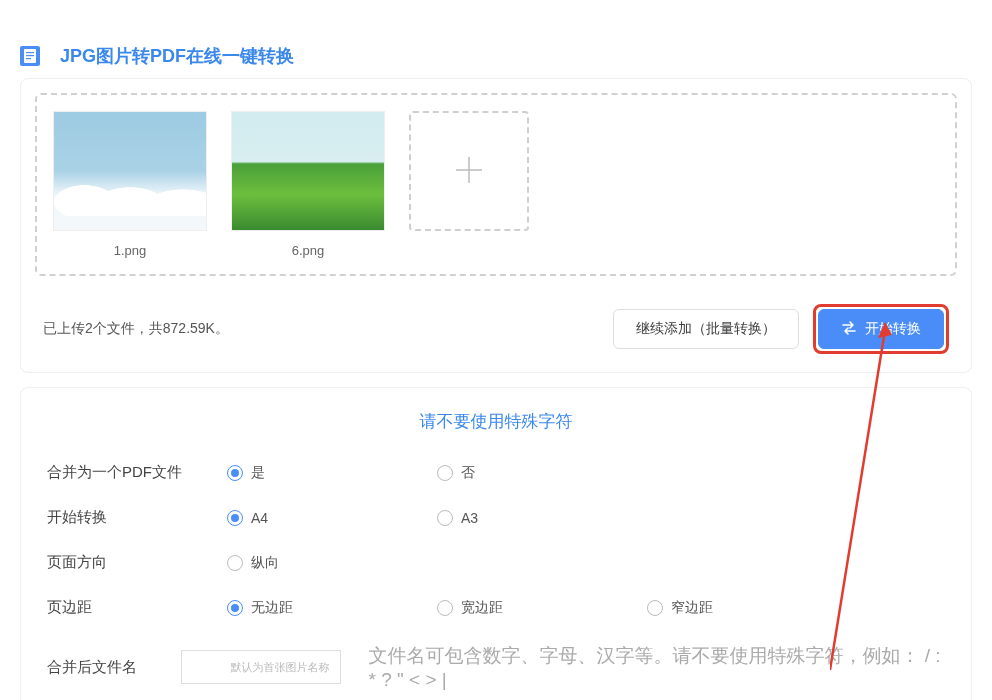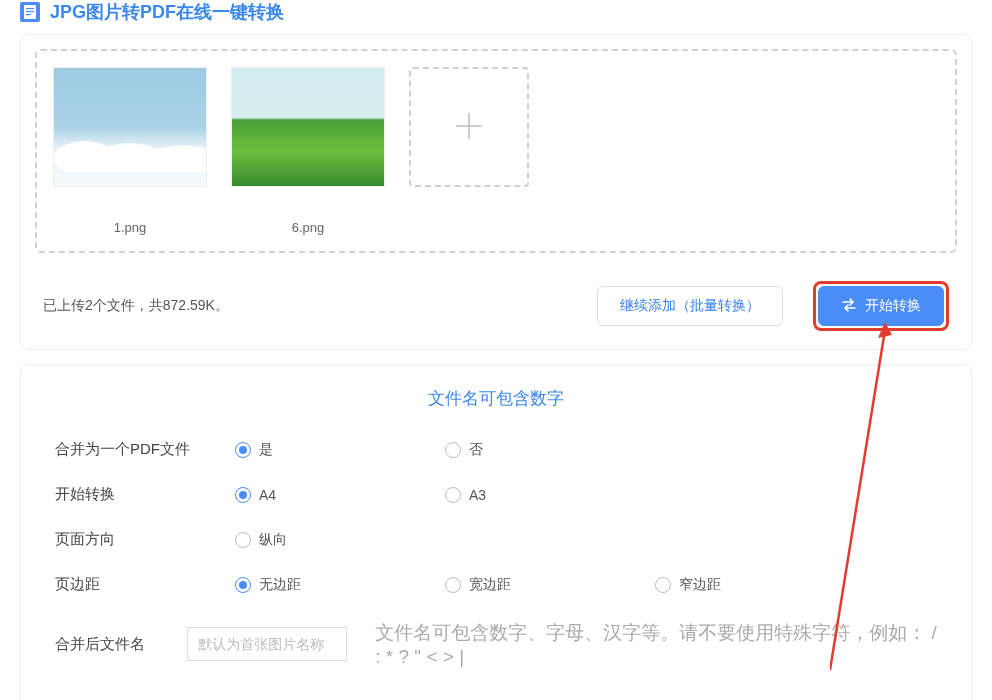--- a/index.html
+++ b/index.html
@@ -7,22 +7,23 @@
   font-family: -apple-system, "Microsoft YaHei", "PingFang SC", sans-serif;
   background: #fff;
   color: #333;
   font-size: 14px;
   width: 992px;
 }
 
 .header {
   display: flex;
   align-items: center;
-  gap: 10px;
-  padding: 0 20px 10px 20px;
+  gap: 20px;
+  padding: 16px 20px 10px 20px;
+  margin-top: 28px;
 }
 .header-icon {
   width: 20px;
   height: 20px;
   background: #4a8df8;
   border-radius: 2px;
   display: flex;
   align-items: center;
   justify-content: center;
 }
@@ -48,21 +49,20 @@
   display: flex;
   gap: 24px;
   align-items: flex-start;
 }
 
 .file-card {
   width: 154px;
   display: flex;
   flex-direction: column;
   align-items: center;
-  gap: 21px;
 }
 .thumb {
   width: 154px;
   height: 120px;
   border: 1px solid #eee;
   background: #fafafa;
   display: flex;
   align-items: center;
   justify-content: center;
   overflow: hidden;
@@ -104,39 +104,39 @@
   align-items: center;
   justify-content: center;
   cursor: pointer;
 }
 .add-box svg { stroke: #bbb; }
 
 .action-row {
   display: flex;
   align-items: center;
   padding: 14px 22px 18px 22px;
-  gap: 30px;
+  gap: 14px;
 }
 .status-text { color: #555; font-size: 14px; flex: 1; }
 
 .btn {
   height: 40px;
   padding: 0 22px;
   border-radius: 6px;
   font-size: 14px;
   cursor: pointer;
   display: inline-flex;
   align-items: center;
   gap: 8px;
   white-space: nowrap;
 }
 .btn-outline {
   background: #fff;
   border: 1px solid #ddd;
-  color: #3b82f6;
+  color: #404040;
 }
 .btn-primary {
   background: #4a8df8;
   border: 1px solid #4a8df8;
   color: #fff;
 }
 .btn-primary-wrap {
   border: 3px solid #e23b2f;
   border-radius: 8px;
   padding: 2px;
@@ -166,21 +166,20 @@
 }
 .settings-row {
   display: flex;
   align-items: center;
   margin-bottom: 26px;
 }
 .settings-label {
   width: 180px;
   color: #444;
   font-size: 15px;
-  margin-left: 8px;
 }
 .radio-group {
   display: flex;
   flex: 1;
 }
 .radio-opt {
   width: 210px;
   display: flex;
   align-items: center;
   gap: 8px;
@@ -212,22 +211,23 @@
 .filename-row {
   display: flex;
   align-items: center;
   gap: 28px;
 }
 .filename-input {
   width: 160px;
   height: 32px;
   border: 1px solid #ddd;
   padding: 16px 10px;
-  font-size: 14px;
+  font-size: 11px;
   color: #333;
+  text-align: right;
 }
 .filename-input::placeholder { color: #bbb; }
 .filename-hint {
   color: #aaa;
   font-size: 19px;
 }
 </style>
 </head>
 <body>
 
@@ -281,21 +281,21 @@
     </span>
   </div>
 </div>
 
 <svg class="red-arrow" viewBox="0 0 140 360">
   <line x1="55" y1="10" x2="0" y2="350" stroke="#e23b2f" stroke-width="2.5"></line>
   <polygon points="55,2 48,18 62,15" fill="#e23b2f"></polygon>
 </svg>
 
 <div class="settings-panel">
-  <div class="settings-title">文件名可包含数字</div>
+  <div class="settings-title">请不要使用特殊字符</div>
 
   <div class="settings-row">
     <div class="settings-label">合并为一个PDF文件</div>
     <div class="radio-group">
       <label class="radio-opt">
         <span class="radio checked"></span>
         <span>是</span>
       </label>
       <label class="radio-opt">
         <span class="radio"></span>

